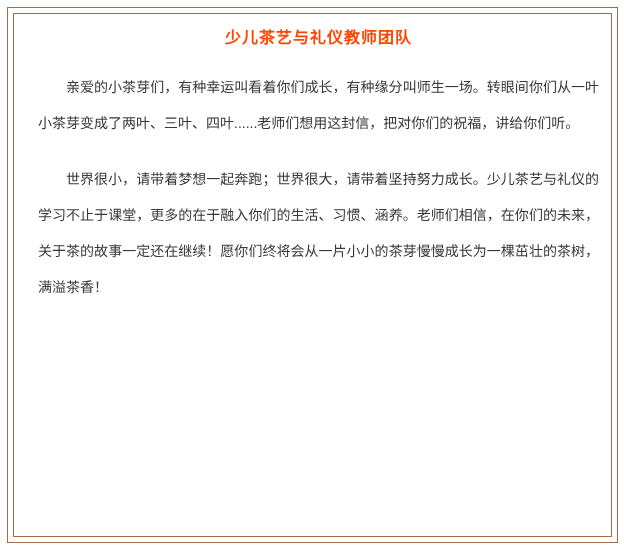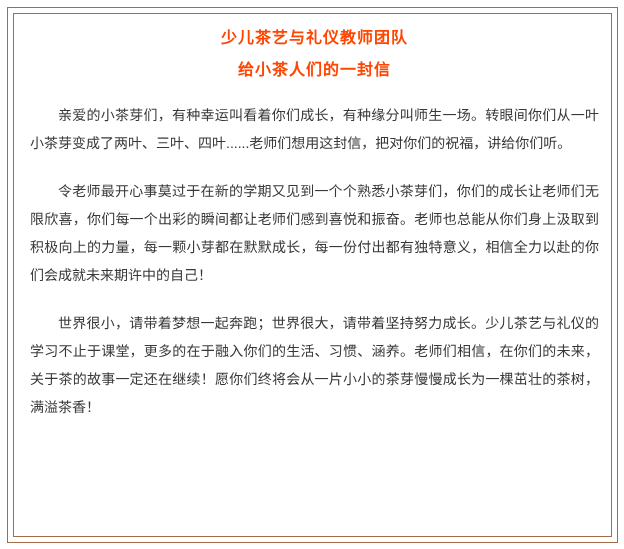--- a/index.html
+++ b/index.html
@@ -21,63 +21,61 @@
     top: 7px; left: 7px; right: 6px; bottom: 6px;
     border: 1px solid #a26b4a;
     box-sizing: border-box;
   }
   .inner-frame {
     position: absolute;
     top: 5px; left: 5px; right: 5px; bottom: 5px;
     border: 1px solid #a26b4a;
     box-sizing: border-box;
     background: #ffffff;
-    padding: 8px 12px 20px 16px;
+    padding: 8px 12px 20px 24px;
     overflow: hidden;
   }
   .title-line {
     margin: 0;
     font-size: 16px;
     line-height: 32px;
     font-weight: bold;
     text-align: center;
     color: #ff4500;
     letter-spacing: 1px;
   }
   .body-text {
     margin-top: 15px;
   }
   .para {
     margin: 0 0 20px 0;
     font-size: 14px;
-    line-height: 28px;
+    line-height: 36px;
     color: #383838;
     text-align: justify;
     text-indent: 2em;
     word-break: break-all;
   }
   .para:last-child {
     margin-bottom: 0;
   }
 </style>
 </head>
 <body>
 
 <div class="page">
   <div class="outer-frame">
     <div class="inner-frame">
 
       <h1 class="title-line">少儿茶艺与礼仪教师团队</h1>
 
-      <h2 class="title-line">给小茶人们的一封信</h2>
 
       <div class="body-text">
         <p class="para">亲爱的小茶芽们，有种幸运叫看着你们成长，有种缘分叫师生一场。转眼间你们从一叶小茶芽变成了两叶、三叶、四叶......老师们想用这封信，把对你们的祝福，讲给你们听。</p>
 
 
-        <p class="para">令老师最开心事莫过于在新的学期又见到一个个熟悉小茶芽们，你们的成长让老师们无限欣喜，你们每一个出彩的瞬间都让老师们感到喜悦和振奋。老师也总能从你们身上汲取到积极向上的力量，每一颗小芽都在默默成长，每一份付出都有独特意义，相信全力以赴的你们会成就未来期许中的自己！</p>
 
         <p class="para">世界很小，请带着梦想一起奔跑；世界很大，请带着坚持努力成长。少儿茶艺与礼仪的学习不止于课堂，更多的在于融入你们的生活、习惯、涵养。老师们相信，在你们的未来，关于茶的故事一定还在继续！愿你们终将会从一片小小的茶芽慢慢成长为一棵茁壮的茶树，满溢茶香！</p>
       </div>
 
     </div>
   </div>
 </div>
 
 </body></html>

